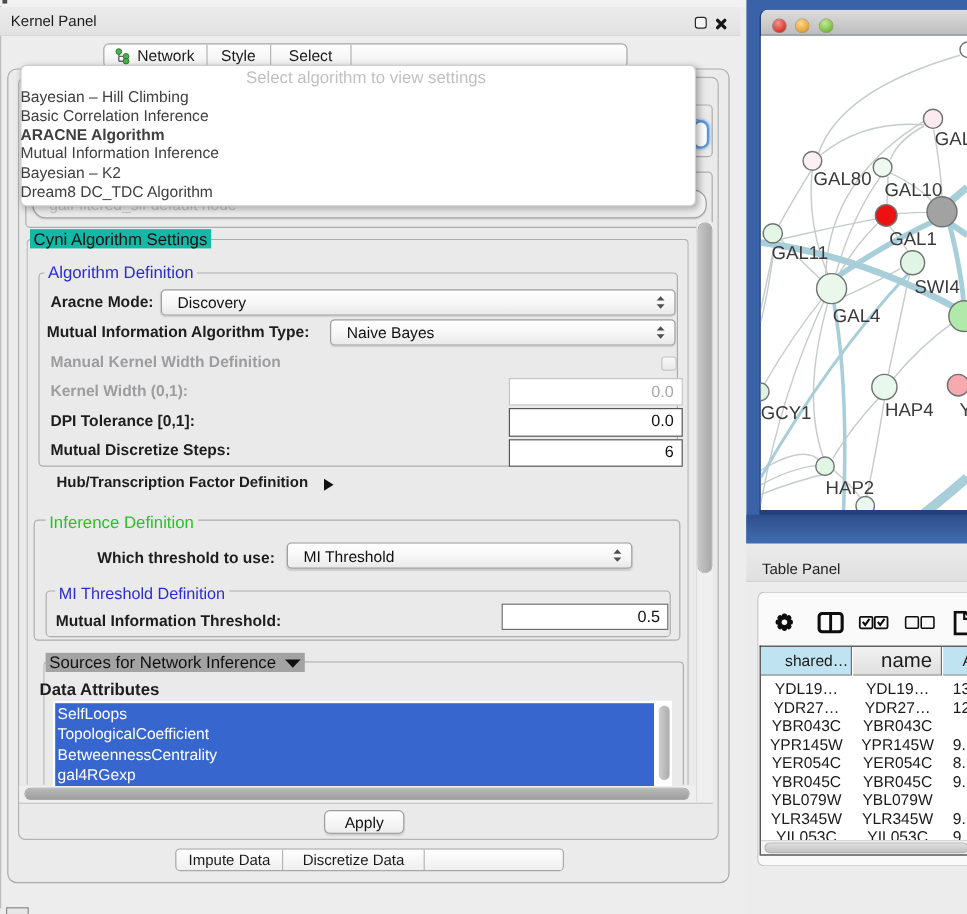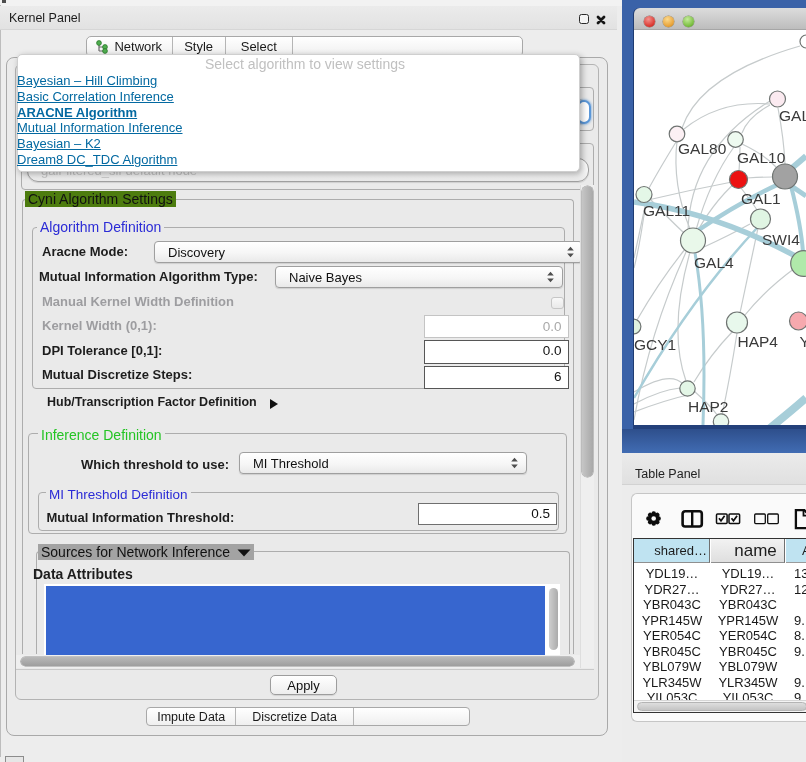--- a/index.html
+++ b/index.html
@@ -2,21 +2,21 @@
 <html><head>
 <meta charset="utf-8">
 <style>
   * { margin:0; padding:0; box-sizing:border-box; }
   html,body { width:806px; height:762px; overflow:hidden; }
   body { font-family:"Liberation Sans", sans-serif; background:#ededed; position:relative; }
   .abs { position:absolute; }
   .lbl { position:absolute; font-size:13px; font-weight:bold; color:#1d1d1d; white-space:nowrap; }
   .glbl { position:absolute; font-size:13px; font-weight:bold; color:#9d9da0; white-space:nowrap; }
   .gbox { position:absolute; border:1px solid #adadad; border-radius:4px; }
-  .gtitle { position:absolute; font-size:14px; background:#4d7c0f; padding:0 3px; white-space:nowrap; }
+  .gtitle { position:absolute; font-size:14px; background:#14b8a6; padding:0 3px; white-space:nowrap; }
   .combo { position:absolute; border:1px solid #9f9f9f; border-radius:4px;
            background:linear-gradient(#ffffff,#f6f6f6 55%,#e9e9e9); font-size:13px; color:#111;
            display:flex; align-items:center; box-shadow:0 1px 1px rgba(0,0,0,0.12); }
   .combo .tx { padding-left:13px; }
   .combo .arr { position:absolute; right:7px; top:50%; margin-top:-6px; width:9px; height:12px; }
   .combo .arr svg { display:block; }
   .field { position:absolute; background:#fff; font-size:13px; color:#111; text-align:right;
            padding-right:6px; }
   .seg { position:absolute; display:flex; border:1px solid #a8a8a8; border-radius:5px;
          background:linear-gradient(#ffffff,#efefef); overflow:hidden; }
@@ -66,21 +66,21 @@
   <span class="tx" style="color:#c6c6c6;">galFiltered_sif default node</span>
   </div>
 
 <div class="abs" style="left:22px;top:199px;width:552px;height:455px;border:1px solid #adadad;border-bottom:none;border-radius:4px 4px 0 0;"></div>
 <div class="gtitle" style="left:25px;top:191px;color:#111;">Cyni Algorithm Settings</div>
 
 <div class="gbox" style="left:32px;top:227px;width:533px;height:162px;"></div>
 <div class="gtitle" style="left:37px;top:219px;color:#2b2bd6;background:#eaeaea;">Algorithm Definition</div>
 
 <div class="lbl" style="left:42px;top:244px;">Aracne Mode:</div>
-<div class="combo" style="left:134px;top:241px;width:429px;height:22px;margin-left:20px;">
+<div class="combo" style="left:134px;top:241px;width:429px;height:22px;">
   <span class="tx">Discovery</span>
     <span class="arr">
       <svg width="9" height="12" viewBox="0 0 9 12">
         <path d="M1.2 4.4 L4.5 0.8 L7.8 4.4 Z M1.2 7.6 L4.5 11.2 L7.8 7.6 Z" fill="#4e4e4e"></path>
       </svg>
     </span>
   </div>
 
 <div class="lbl" style="left:39px;top:268.5px;">Mutual Information Algorithm Type:</div>
 <div class="combo" style="left:275px;top:266px;width:288px;height:22px;">
@@ -131,20 +131,21 @@
 <div class="abs" style="left:36px;top:551px;width:534px;height:103px;border:1px solid #adadad;border-bottom:none;border-radius:4px 4px 0 0;"></div>
 <div class="gtitle" style="left:38px;top:544px;color:#111;background:#a3a3a3;">Sources for Network Inference
   <svg width="14" height="8" style="margin-left:3px;">
       <path d="M0.5 0.5 L13.5 0.5 L7 7.5 Z" fill="#111"></path>
     </svg></div>
 
 <div class="lbl" style="left:33px;top:566px;font-size:14px;">Data Attributes</div>
 
 <div class="abs" style="left:44px;top:584px;width:516px;height:71px;background:#fff;overflow:hidden;">
   <div style="position:absolute;left:2px;top:2px;width:499px;height:69px;background:#3766cf;"></div>
+  <div style="position:absolute;left:4px;top:3px;color:#fff;font-size:13px;line-height:16.9px;">SelfLoops<br>TopologicalCoefficient<br>BetweennessCentrality<br>gal4RGexp</div>
   <div style="position:absolute;left:504.5px;top:4px;width:9.5px;height:62px;border-radius:5px;background:linear-gradient(90deg,#cfcfcf,#ababab);"></div>
 </div>
 
 <div class="abs" style="left:16px;top:655px;width:564px;height:13px;background:#efefef;"></div>
 <div class="abs" style="left:21px;top:656.5px;width:553px;height:9.5px;border-radius:5px;background:linear-gradient(#b9b9b9,#9e9e9e);box-shadow:0 0 0 0.6px #949494;"></div>
 
 <div class="abs" style="left:580px;top:185px;width:14px;height:483px;background:#efefef;border-left:1px solid #dedede;"></div>
 <div class="abs" style="left:582px;top:186px;width:10.5px;height:291px;border-radius:6px;background:linear-gradient(90deg,#c6c6c6,#a8a8a8);box-shadow:0 0 0 0.6px #9a9a9a;"></div>
 <div class="abs" style="left:16px;top:669px;width:578px;height:1px;background:#c9c9c9;"></div>
 
@@ -153,21 +154,21 @@
 <div class="seg" style="left:146px;top:707px;width:324px;height:19px;border-radius:4px;">
   <div style="width:90px;">Impute Data</div>
   <div style="width:118px;">Discretize Data</div>
   <div class="sel" style="width:116px;background:#8d8d8d;color:#ebebeb;">Infer Network</div>
 </div>
 
 <div class="abs" style="left:5px;top:756px;width:19px;height:10px;border:1.5px solid #8c8c8c;background:#e6e6e6;"></div>
 
 <div class="abs" style="left:17px;top:54px;width:563px;height:118px;background:#fff;border:1px solid #cfcfcf;border-radius:5px;box-shadow:2px 2px 6px rgba(0,0,0,0.32);"></div>
 <div class="abs" style="left:30px;top:56px;width:550px;text-align:center;font-size:14px;color:#c0c0c0;">Select algorithm to view settings</div>
-<div class="abs" style="left:17px;top:73px;font-size:13px;color:#0369a1;line-height:15.8px;text-decoration:underline;">
+<div class="abs" style="left:17px;top:73px;font-size:13px;color:#404040;line-height:15.8px;">
   Bayesian – Hill Climbing<br>
   Basic Correlation Inference<br>
   <b>ARACNE Algorithm</b><br>
   Mutual Information Inference<br>
   Bayesian – K2<br>
   Dream8 DC_TDC Algorithm
 </div>
 
 <div class="abs" style="left:622px;top:0;width:184px;height:453px;background:#3a62a8;"></div>
 

